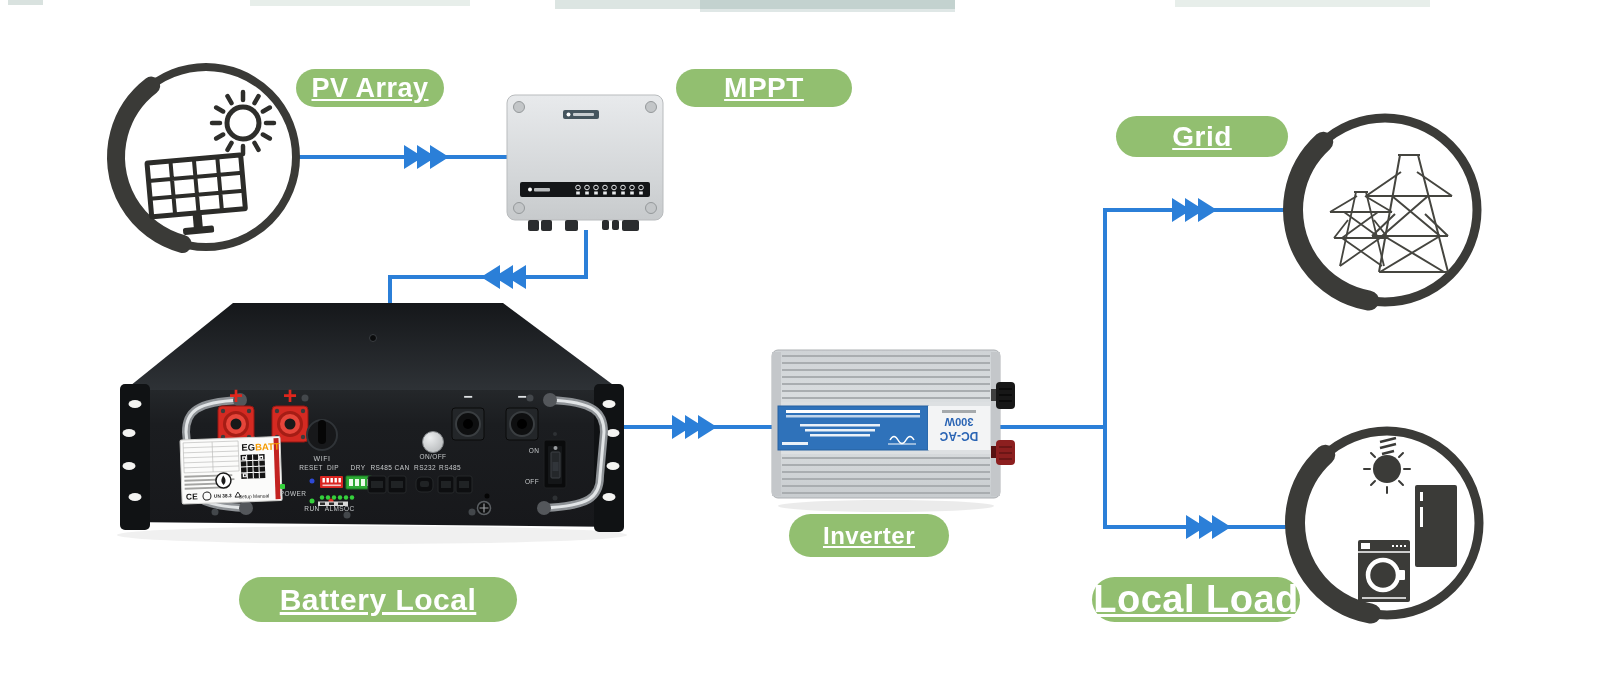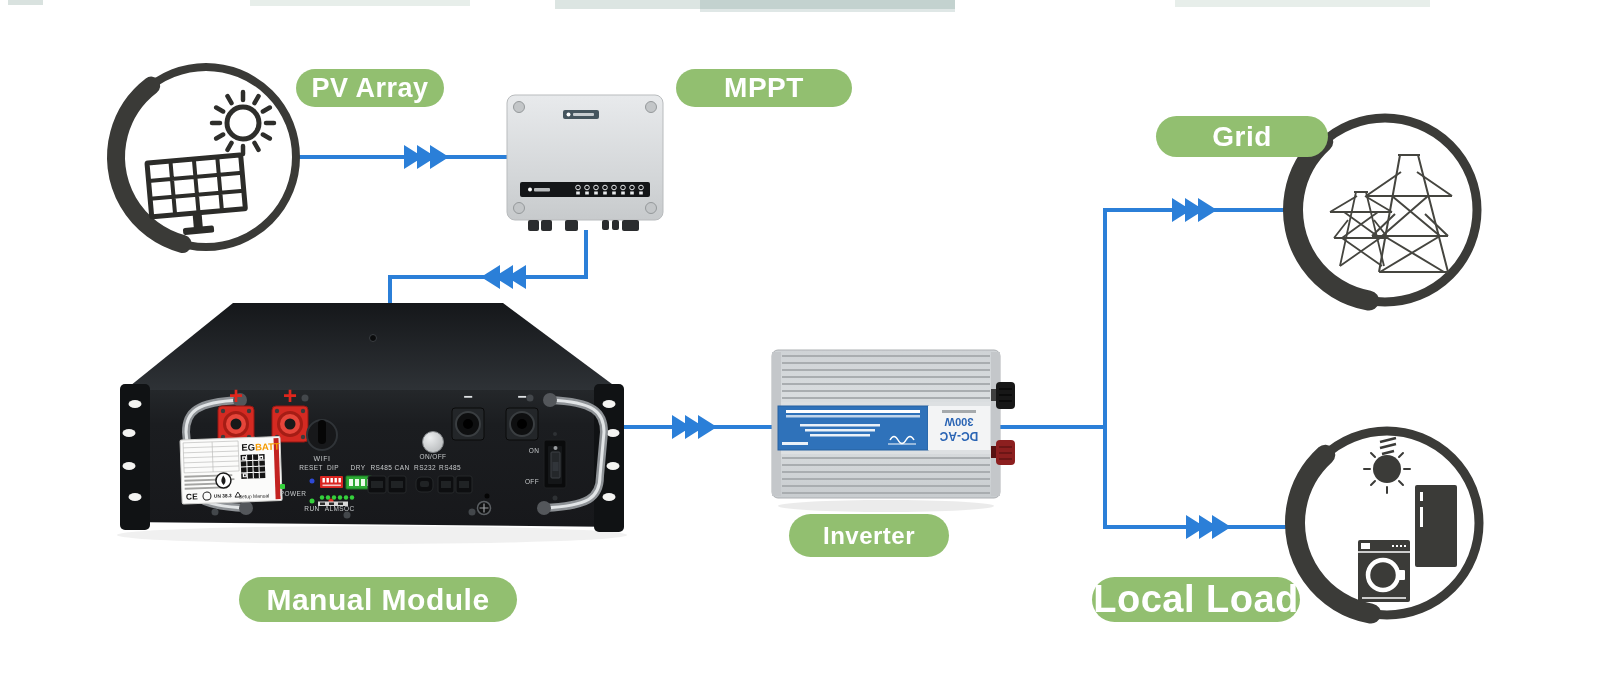--- a/index.html
+++ b/index.html
@@ -2,21 +2,21 @@
 <html><head>
 <meta charset="utf-8">
 <style>
   html,body{margin:0;padding:0;background:#fff;}
   .canvas{position:relative;width:1600px;height:692px;background:#ffffff;overflow:hidden;
           font-family:"Liberation Sans",sans-serif;}
   svg.layer{position:absolute;left:0;top:0;}
   svg text{font-family:"Liberation Sans",sans-serif;}
   .pill{position:absolute;display:flex;align-items:center;justify-content:center;
         background:#92bf70;color:#fff;font-weight:bold;border-radius:999px;
-        letter-spacing:.5px;}
+        letter-spacing:.5px;text-decoration:underline;}
   .artifact{position:absolute;top:0;pointer-events:none;}
 </style>
 </head>
 <body>
 
 <div class="canvas">
 
   <div class="artifact" style="left:8px;width:35px;height:5px;background:rgba(130,160,150,.30);"></div>
   <div class="artifact" style="left:250px;width:220px;height:6px;background:rgba(170,195,180,.28);"></div>
   <div class="artifact" style="left:555px;width:400px;height:9px;background:rgba(140,170,160,.30);"></div>
@@ -413,26 +413,26 @@
       </g>
     </g>
   </svg>
 
   <div class="pill" style="left:296px;top:69px;width:148px;height:38px;font-size:27px;">
     <span>PV Array</span>
   </div>
   <div class="pill" style="left:676px;top:69px;width:176px;height:38px;font-size:28px;">
     <span>MPPT</span>
   </div>
-  <div class="pill" style="left:1156px;top:116px;width:172px;height:41px;font-size:28px;">
+  <div class="pill" style="left:1116px;top:116px;width:172px;height:41px;font-size:28px;">
     <span>Grid</span>
   </div>
   <div class="pill" style="left:789px;top:514px;width:160px;height:43px;font-size:24px;">
     <span>Inverter</span>
   </div>
   <div class="pill" style="left:239px;top:577px;width:278px;height:45px;font-size:30px;">
-    <span>Manual Module</span>
+    <span>Battery Local</span>
   </div>
   <div class="pill" style="left:1092px;top:577px;width:208px;height:45px;font-size:38px;">
     <span>Local Load</span>
   </div>
 
 </div>
 
 </body></html>

